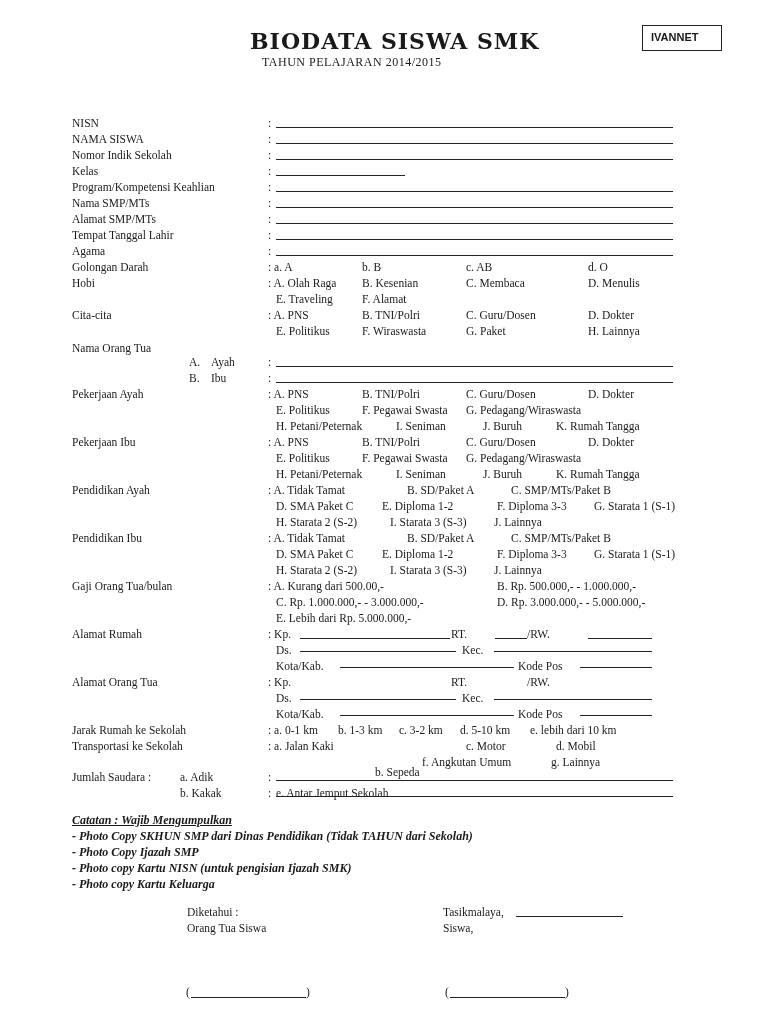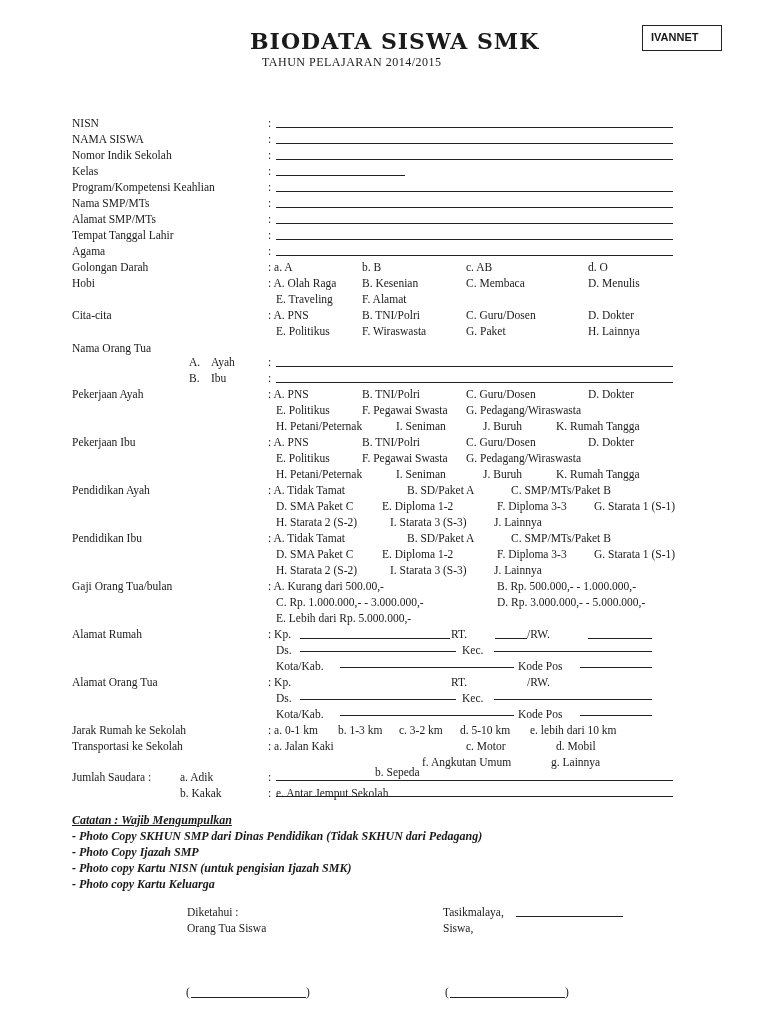--- a/index.html
+++ b/index.html
@@ -206,21 +206,21 @@
 
 <div class="abs t" style="left:72px;top:770px;">Jumlah Saudara :</div>
 <div class="abs t" style="left:180px;top:770px;">a. Adik</div>
 <div class="abs t" style="left:268px;top:770px;">:</div>
 <div class="line" style="left:276px;top:780px;width:397px;"></div>
 <div class="abs t" style="left:180px;top:786px;">b. Kakak</div>
 <div class="abs t" style="left:268px;top:786px;">:</div>
 <div class="line" style="left:276px;top:796px;width:397px;"></div>
 
 <div class="abs note u" style="left:72px;top:812px;">Catatan : Wajib Mengumpulkan</div>
-<div class="abs note" style="left:72px;top:828px;">- Photo Copy SKHUN SMP dari Dinas Pendidikan (Tidak SKHUN dari Pedagang)</div>
+<div class="abs note" style="left:72px;top:828px;">- Photo Copy SKHUN SMP dari Dinas Pendidikan (Tidak TAHUN dari Sekolah)</div>
 <div class="abs note" style="left:72px;top:844px;">- Photo Copy Ijazah SMP</div>
 <div class="abs note" style="left:72px;top:860px;">- Photo copy Kartu NISN (untuk pengisian Ijazah SMK)</div>
 <div class="abs note" style="left:72px;top:876px;">- Photo copy Kartu Keluarga</div>
 
 <div>
   <div class="abs t" style="left:187px;top:905px;">Diketahui :</div>
   <div class="abs t" style="left:187px;top:921px;">Orang Tua Siswa</div>
   <div class="abs t" style="left:186px;top:985px;">(</div>
   <div class="line" style="left:191px;top:997px;width:115px;"></div>
   <div class="abs t" style="left:306px;top:985px;">)</div>

